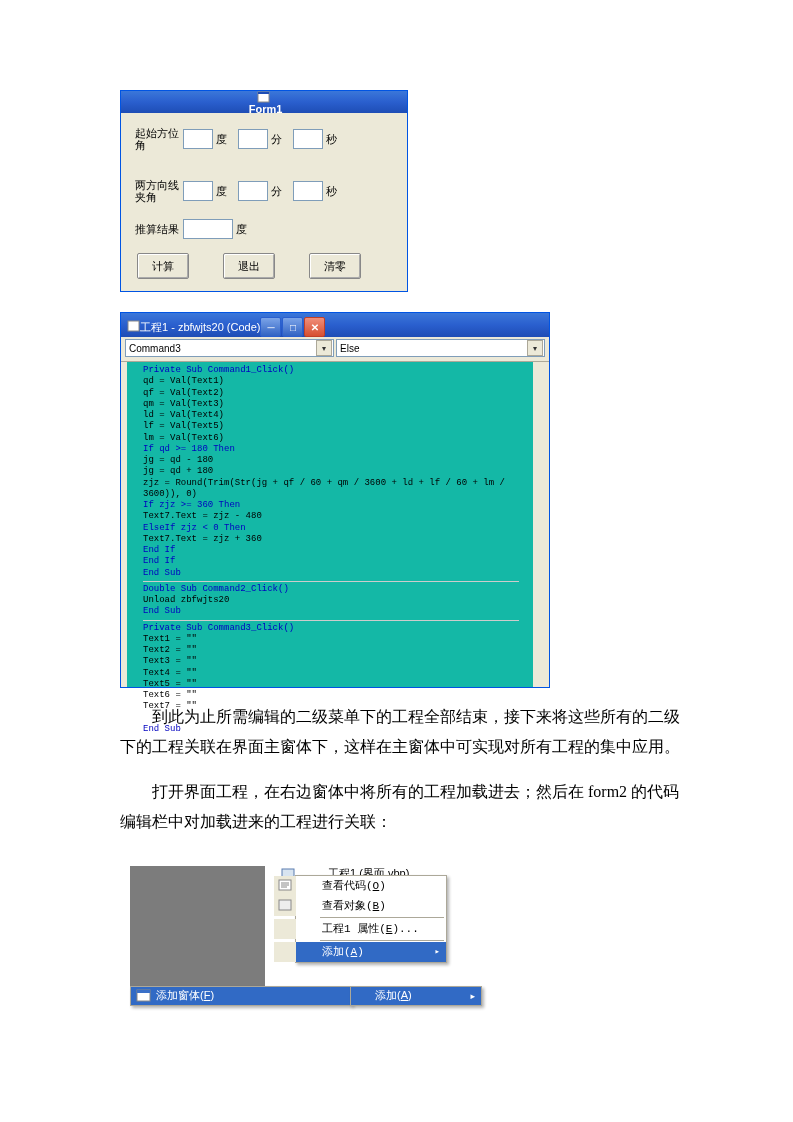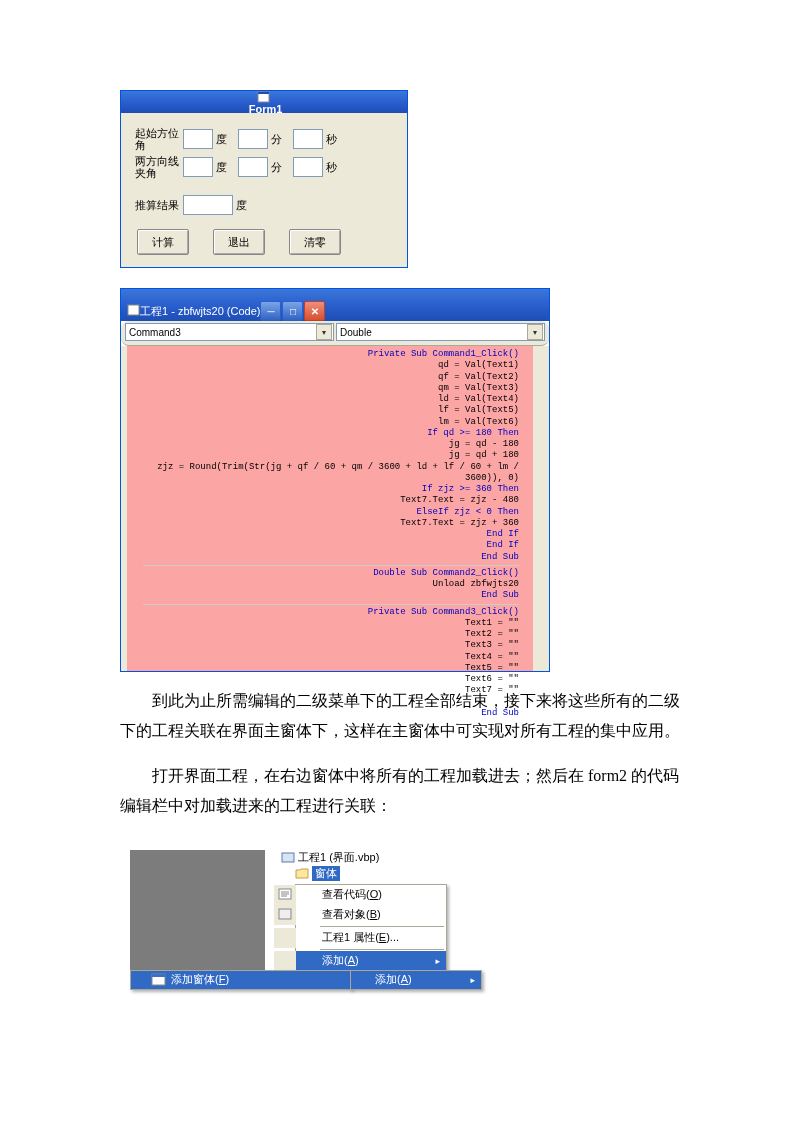--- a/index.html
+++ b/index.html
@@ -72,21 +72,21 @@
   background-color: #ece9d8;
 }
 .row {
   display: flex;
   align-items: center;
   font-size: 12px;
   font-family: "SimSun", sans-serif;
   margin-bottom: 10px;
   height: 28px;
 }
-.row.row1 { margin-bottom: 0; }
+.row.row1 { margin-bottom: 24px; }
 .row .lbl {
   width: 48px;
   font-size: 11px;
   line-height: 1.1;
 }
 .row .unit {
   width: 18px;
   text-align: left;
   margin-left: 3px;
   margin-right: 4px;
@@ -96,21 +96,21 @@
   width: 28px;
   height: 18px;
   background: #fff;
   border: 1px solid #7f9db9;
 }
 .txtbox.wide {
   width: 48px;
 }
 .buttons-row {
   display: flex;
-  gap: 24px;
+  gap: 34px;
   margin-top: 8px;
   padding-left: 2px;
 }
 .vb-btn {
   width: 50px;
   height: 24px;
   background: #ece9d8;
   border: 1px solid #888;
   border-radius: 2px;
   font-size: 11px;
@@ -124,33 +124,32 @@
 .code-window {
   width: 428px;
   margin-top: 20px;
   border: 1px solid #0054e3;
 }
 .code-titlebar {
   height: 20px;
   background: linear-gradient(to bottom, #3b77d9, #2a5fce 50%, #1e4db5);
   display: flex;
   align-items: center;
-  padding: 12px 3px 0 6px;
+  padding: 4px 3px 0 6px;
   color: #fff;
   font-family: "Tahoma", sans-serif;
   font-size: 11px;
 }
 .code-toolbar {
   height: 20px;
   background: #ece9d8;
   border-bottom: 1px solid #aca899;
   display: flex;
   padding: 2px 4px;
   gap: 2px;
-  border-radius: 8px;
 }
 .combo {
   flex: 1;
   height: 16px;
   background: #fff;
   border: 1px solid #7f9db9;
   font-size: 10px;
   font-family: "Tahoma", sans-serif;
   padding: 0 3px;
   display: flex;
@@ -166,31 +165,30 @@
   height: 14px;
   background: #ece9d8;
   border: 1px solid #aca899;
   font-size: 8px;
   display: flex;
   align-items: center;
   justify-content: center;
   color: #333;
 }
 .code-body {
-  background: #fca5a5;
+  background: #14b8a6;
   padding: 3px 14px 10px 16px;
   border-left: 6px solid #ece9d8;
   border-right: 16px solid #ece9d8;
   font-family: "Courier New", monospace;
   font-size: 9px;
   line-height: 1.25;
   color: #000;
   position: relative;
   height: 312px;
-  text-align: right;
 }
 .code-body .kw { color: #0000c0; }
 .code-body hr {
   border: none;
   border-top: 1px solid #ccc;
   margin: 2px 0;
 }
 
 
 .para {
@@ -220,35 +218,36 @@
   background: #fff;
   position: relative;
 }
 .tree-row {
   font-family: "Tahoma", "SimSun", sans-serif;
   font-size: 11px;
   display: flex;
   align-items: center;
   height: 16px;
   padding-left: 4px;
+  gap: 30px;
 }
 .selected {
   background: #316ac5;
   color: #fff;
   padding: 0 3px;
 }
 .ctx-menu {
   position: absolute;
   left: 165px;
-  top: 34px;
+  top: 9px;
   width: 150px;
   background: #fff;
   border: 1px solid #aca899;
   box-shadow: 2px 2px 3px rgba(0,0,0,0.3);
-  font-family: Liberation Sans, sans-serif;
+  font-family: Liberation Mono, monospace;
   font-size: 11px;
 }
 .ctx-item {
   height: 20px;
   display: flex;
   align-items: center;
   padding-left: 26px;
   position: relative;
   border-left: 22px solid #ece9d8;
   margin-left: -22px;
@@ -279,21 +278,21 @@
   box-shadow: 2px 2px 3px rgba(0,0,0,0.3);
   font-family: "Tahoma", "SimSun", sans-serif;
   font-size: 11px;
 }
 .sub-item {
   height: 18px;
   display: flex;
   align-items: center;
   background: #316ac5;
   color: #fff;
-  padding-left: 20px;
+  padding-left: 5px;
 }
 .sub-item .sico {
   width: 16px;
   height: 14px;
   margin-right: 4px;
 }
 .submenu2 {
   position: absolute;
   left: 220px;
   top: 120px;
@@ -382,21 +381,21 @@
       </span>
       <span class="title">工程1 - zbfwjts20 (Code)</span>
       <div class="win-btns">
         <div class="win-btn">─</div>
         <div class="win-btn">□</div>
         <div class="win-btn close">✕</div>
       </div>
     </div>
     <div class="code-toolbar">
       <div class="combo">Command3</div>
-      <div class="combo">Double</div>
+      <div class="combo">Else</div>
     </div>
     <div class="code-body" id="code-body">
     <div class="kw">Private Sub Command1_Click()</div>
         <div>qd = Val(Text1)</div>
         <div>qf = Val(Text2)</div>
         <div>qm = Val(Text3)</div>
         <div>ld = Val(Text4)</div>
         <div>lf = Val(Text5)</div>
         <div>lm = Val(Text6)</div>
         <div class="kw">If qd &gt;= 180 Then</div>

